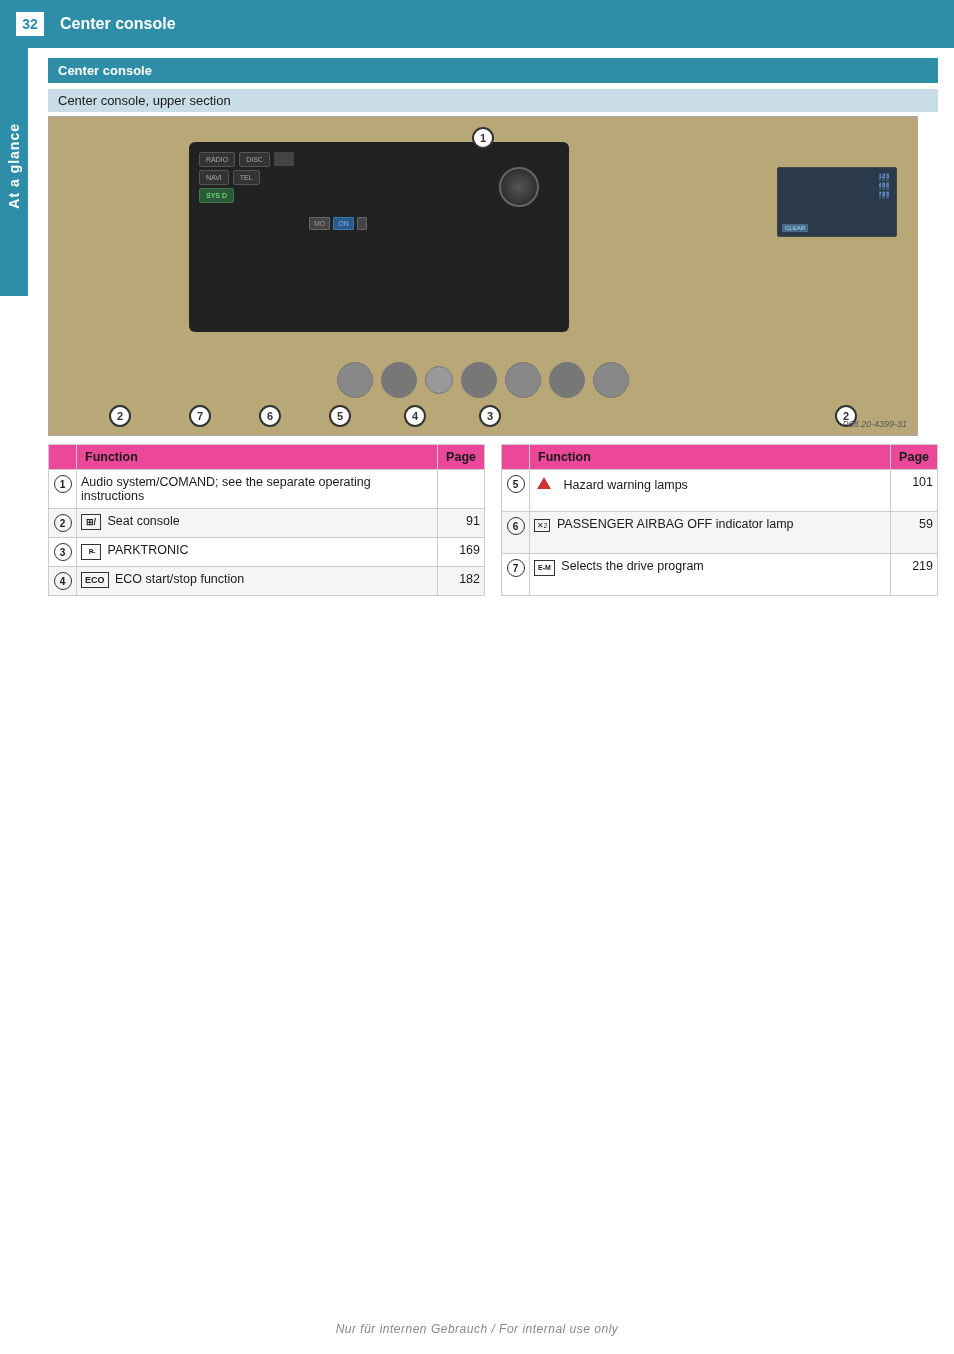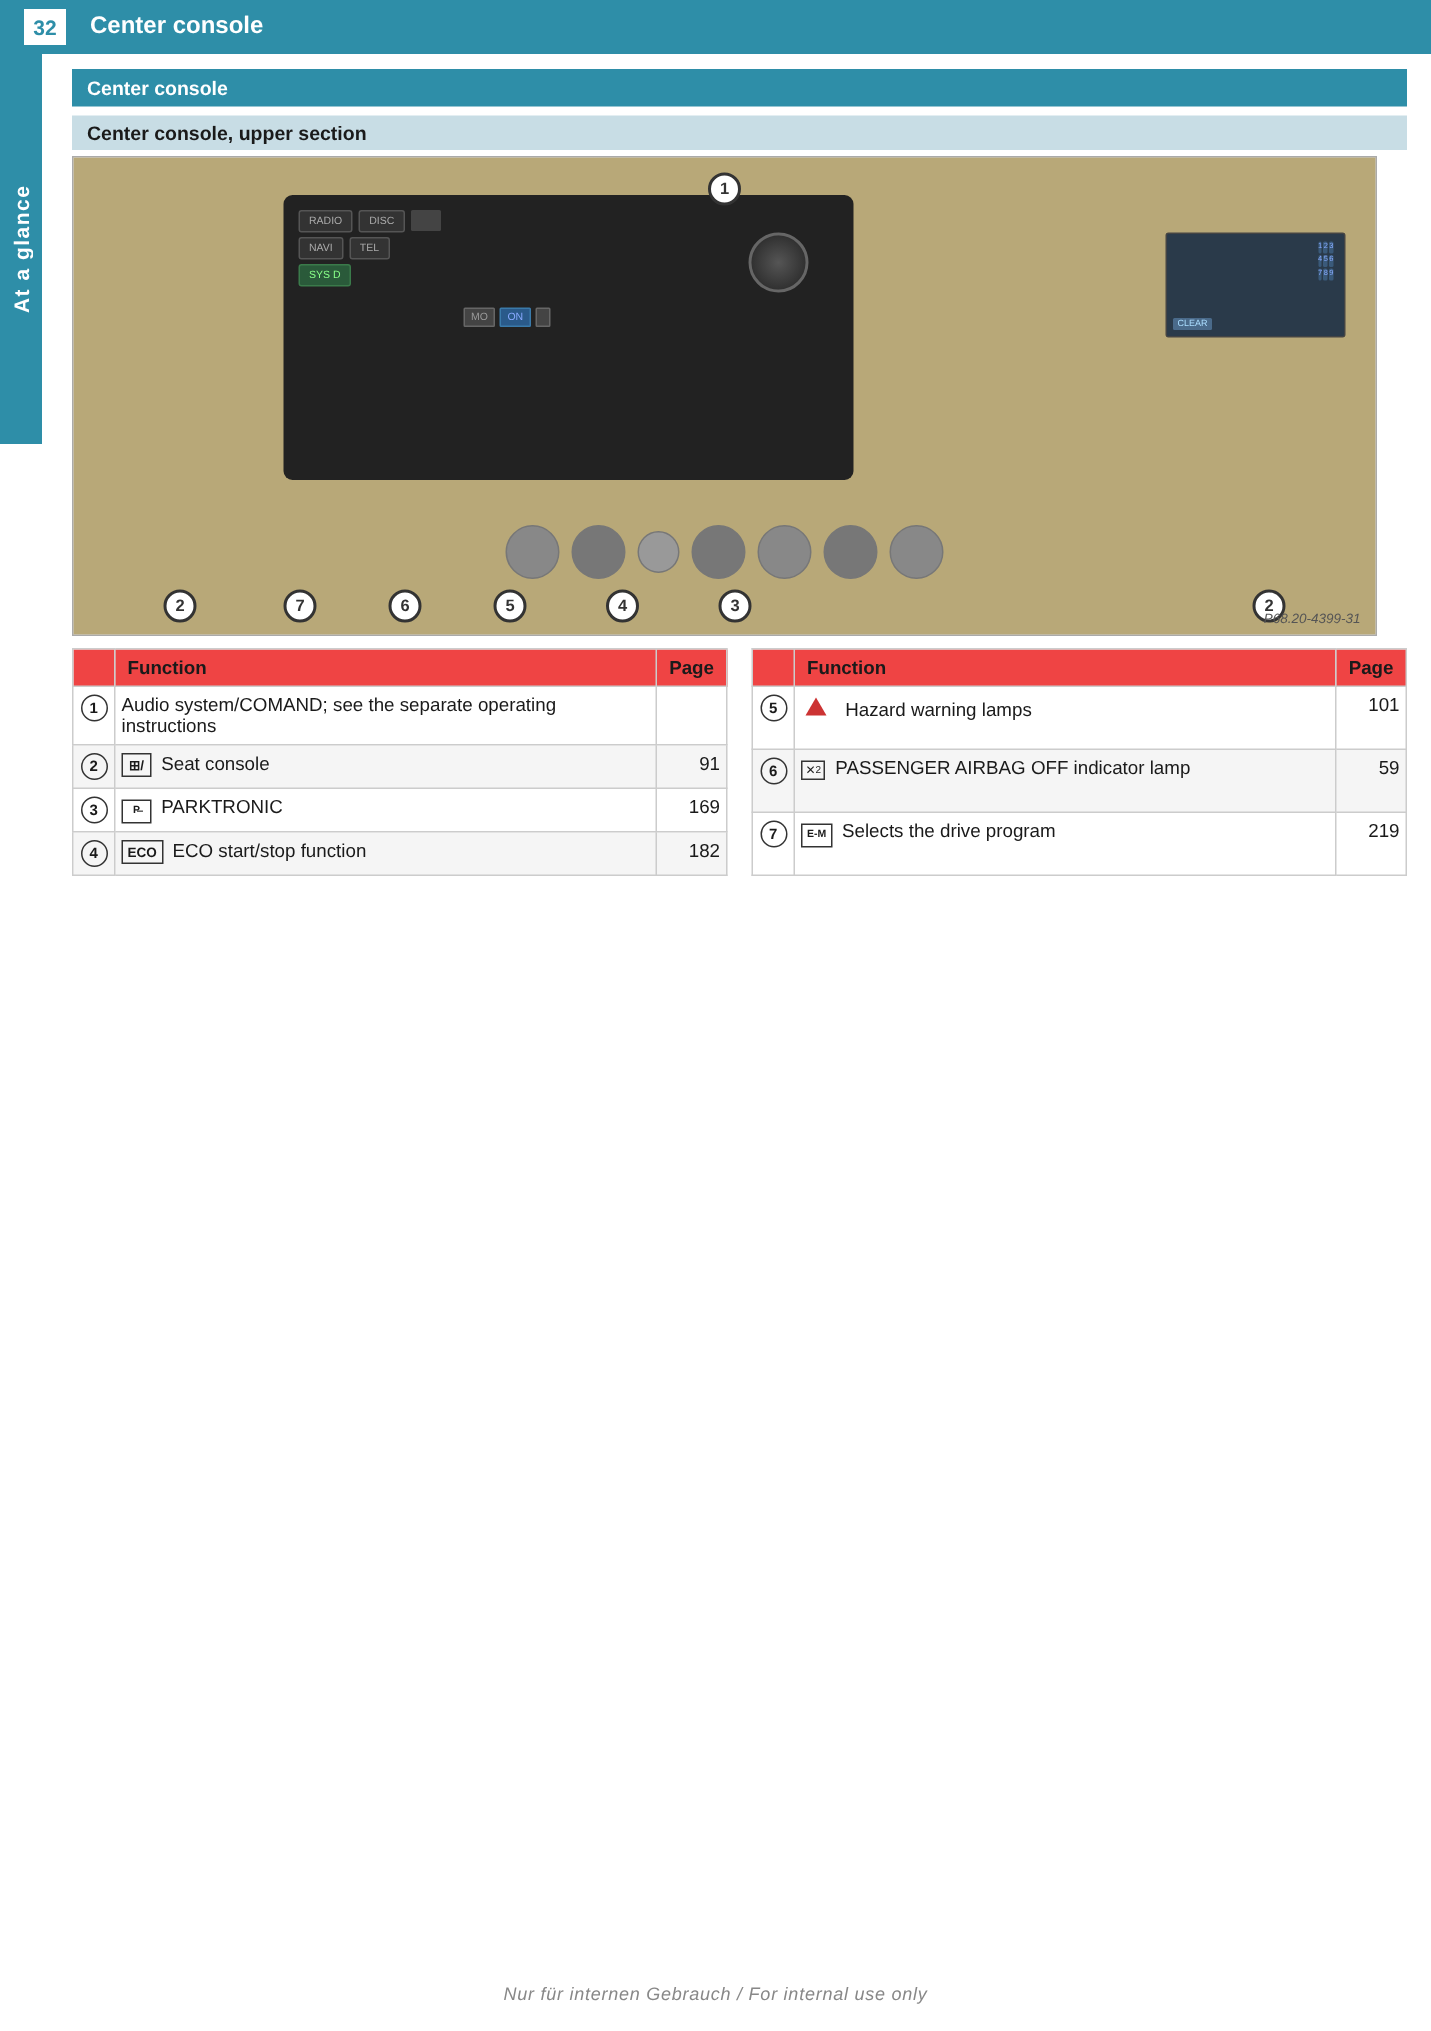--- a/index.html
+++ b/index.html
@@ -14,21 +14,21 @@
       position: relative;
     }
 
     
     .top-header {
       background: #2e8ea8;
       color: white;
       display: flex;
       align-items: center;
       padding: 6px 16px;
-      height: 36px;
+      height: 48px;
     }
     .page-number {
       background: white;
       color: #2e8ea8;
       font-weight: bold;
       font-size: 14px;
       width: 28px;
       height: 24px;
       display: flex;
       align-items: center;
@@ -78,21 +78,21 @@
       font-weight: bold;
       margin-top: 10px;
     }
 
     
     .subsection-header {
       background: #c8dde5;
       color: #1a1a1a;
       padding: 4px 10px;
       font-size: 13px;
-      font-weight: bold;
+      font-weight: normal;
       margin-top: 6px;
     }
 
     
     .image-area {
       margin-top: 4px;
       width: 100%;
       max-width: 870px;
       height: 320px;
       background: linear-gradient(135deg, #d8c8a0 0%, #c8b888 30%, #b8a870 60%, #c8b888 100%);
@@ -182,21 +182,21 @@
       width: 100%;
     }
 
     .function-table {
       flex: 1;
       border-collapse: collapse;
       font-size: 12.5px;
     }
 
     .function-table th {
-      background: #ef4444;
+      background: #ec4899;
       border: 1px solid #ccc;
       padding: 5px 8px;
       text-align: left;
       font-weight: bold;
     }
 
     .function-table td {
       border: 1px solid #ccc;
       padding: 5px 4px;
       vertical-align: top;

